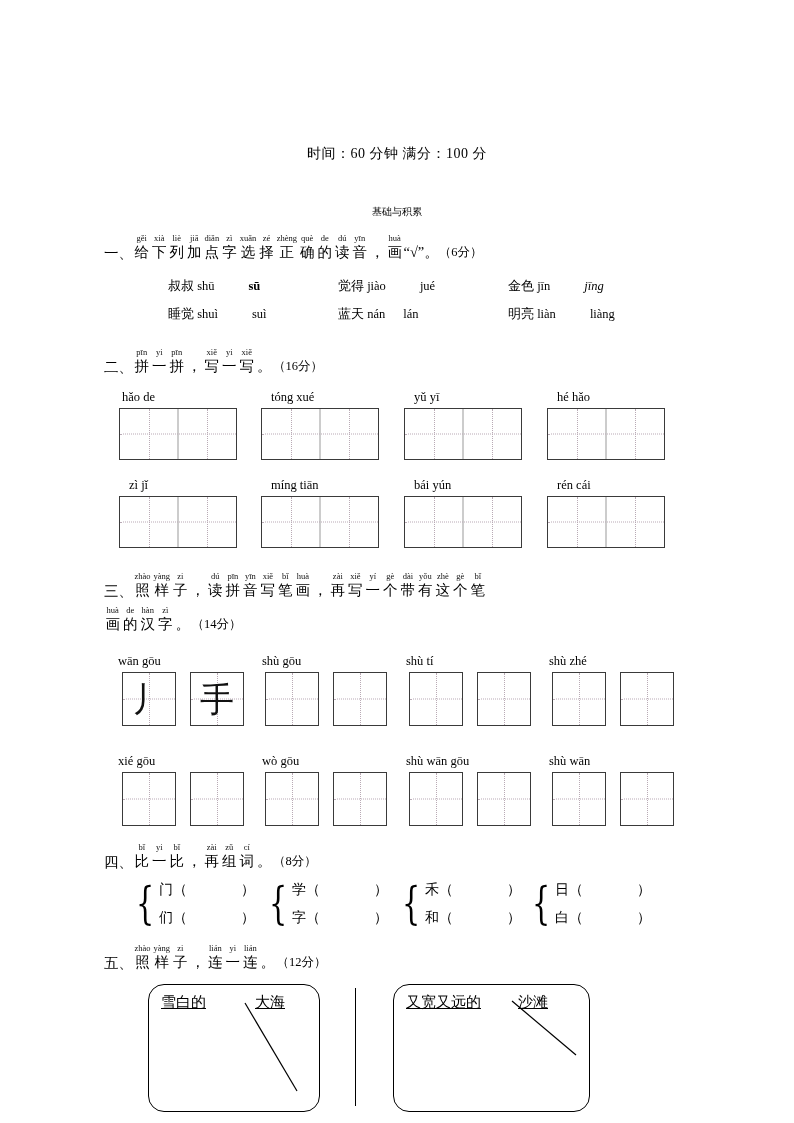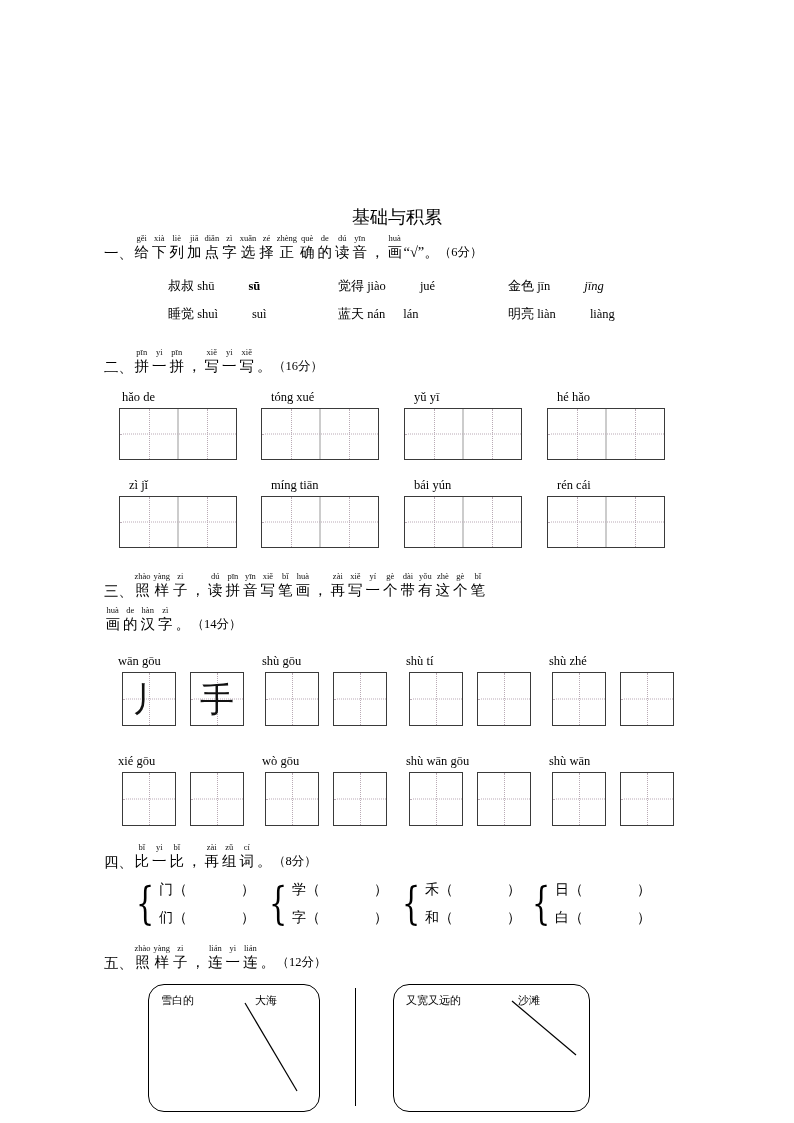--- a/index.html
+++ b/index.html
@@ -6,21 +6,21 @@
   body{width:794px;height:1123px;font-family:"Liberation Serif","DejaVu Serif",serif;color:#000;position:relative;overflow:hidden;}
   .page{position:relative;width:794px;height:1123px;padding:0;}
 
   
   .title{position:absolute;left:0;top:100px;width:794px;text-align:center;
          font-family:"Liberation Sans","DejaVu Sans",sans-serif;font-weight:bold;font-size:17.5px;letter-spacing:.4px;}
   .subtitle{position:absolute;left:0;top:145px;width:794px;text-align:center;font-size:14px;letter-spacing:.5px;}
   .idline{position:absolute;left:0;top:176px;width:794px;text-align:center;font-size:14px;letter-spacing:.5px;}
   .idline .blank{display:inline-block;border-bottom:1px solid #000;height:14px;vertical-align:-2px;}
   .b1{width:86px}.b2{width:96px}.b3{width:70px}
-  .sectionhead{position:absolute;left:0;top:205px;width:794px;text-align:center;font-size:18px;}
+  .sectionhead{position:absolute;left:0;top:205px;width:794px;text-align:center;font-size:10px;}
 
   
   .qhead{position:absolute;font-size:14.5px;line-height:1;white-space:nowrap;}
   .qnum{display:inline-block;vertical-align:bottom;font-size:14.5px;}
   .ruby{display:inline-block;vertical-align:bottom;text-align:center;line-height:1;margin:0 1.5px;}
   .ruby .py{display:block;font-family:"Liberation Serif","DejaVu Serif",serif;font-size:8.5px;line-height:9px;height:10px;color:#111;letter-spacing:0;}
   .ruby .hz{display:block;font-size:14.5px;line-height:16px;}
   .plain{display:inline-block;vertical-align:bottom;line-height:16px;font-size:14.5px;}
   .pts{display:inline-block;vertical-align:bottom;line-height:16px;font-size:12.5px;}
   .q1item{position:absolute;white-space:nowrap;}
@@ -43,29 +43,30 @@
   
   .bracegroup{position:absolute;white-space:nowrap;font-size:14px;}
   .brace{display:inline-block;vertical-align:middle;font-size:44px;line-height:44px;
          font-family:"DejaVu Serif",serif;transform:scaleX(.65);transform-origin:center;}
   .bracerows{display:inline-block;vertical-align:middle;}
   .bracerow{font-size:14px;line-height:28px;white-space:nowrap;}
   .bracerow .paren{display:inline-block;width:54px;}
 
   
   .matchbox{position:absolute;border:1.3px solid #000;border-radius:16px;background:#fff;box-sizing:border-box;}
-  .matchword{position:absolute;font-size:11px;white-space:nowrap;font-family:"Liberation Serif","DejaVu Serif",serif;}
+  .matchword{position:absolute;font-size:15px;white-space:nowrap;font-family:"Liberation Serif","DejaVu Serif",serif;text-decoration:underline;}
   .divider{position:absolute;width:1px;background:#000;}
   .matchsvg{position:absolute;left:0;top:0;width:100%;height:100%;overflow:visible;}
 </style>
 </head>
 <body>
 
 <div class="page">
 
+  <div class="subtitle">时间：60 分钟 满分：100 分</div>
 
 
   <div class="sectionhead">基础与积累</div>
 
   <div class="qhead" style="left:104px;top:234px;">
     <span class="qnum">一、</span><span id="q1ruby"><span class="ruby"><span class="py">gěi</span><span class="hz">给</span></span><span class="ruby"><span class="py">xià</span><span class="hz">下</span></span><span class="ruby"><span class="py">liè</span><span class="hz">列</span></span><span class="ruby"><span class="py">jiā</span><span class="hz">加</span></span><span class="ruby"><span class="py">diǎn</span><span class="hz">点</span></span><span class="ruby"><span class="py">zì</span><span class="hz">字</span></span><span class="ruby"><span class="py">xuǎn</span><span class="hz">选</span></span><span class="ruby"><span class="py">zé</span><span class="hz">择</span></span><span class="ruby"><span class="py">zhèng</span><span class="hz">正</span></span><span class="ruby"><span class="py">què</span><span class="hz">确</span></span><span class="ruby"><span class="py">de</span><span class="hz">的</span></span><span class="ruby"><span class="py">dú</span><span class="hz">读</span></span><span class="ruby"><span class="py">yīn</span><span class="hz">音</span></span><span class="ruby"><span class="py"></span><span class="hz">，</span></span><span class="ruby"><span class="py">huà</span><span class="hz">画</span></span></span><span class="plain">“√”。</span><span class="pts">（6分）</span>
   </div>
   <div id="q1body">
       <div class="q1item" style="left: 168px; top: 276px;"><span class="q1word">叔叔</span><span class="q1py"> shū</span><span class="q1py" style="margin-left: 34px; font-weight: bold;">sū</span></div>
       <div class="q1item" style="left: 338px; top: 276px;"><span class="q1word">觉得</span><span class="q1py"> jiào</span><span class="q1py" style="margin-left: 34px;">jué</span></div>

